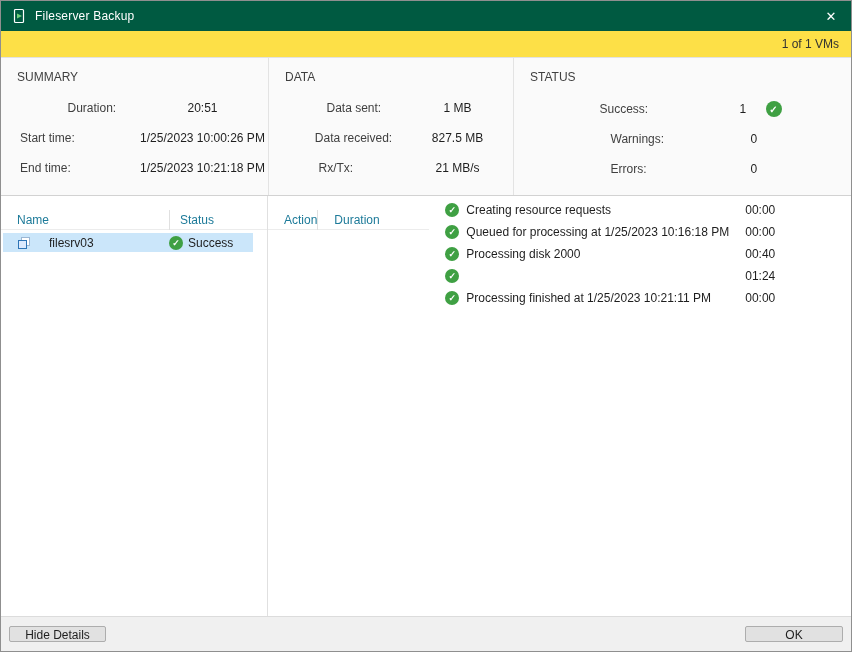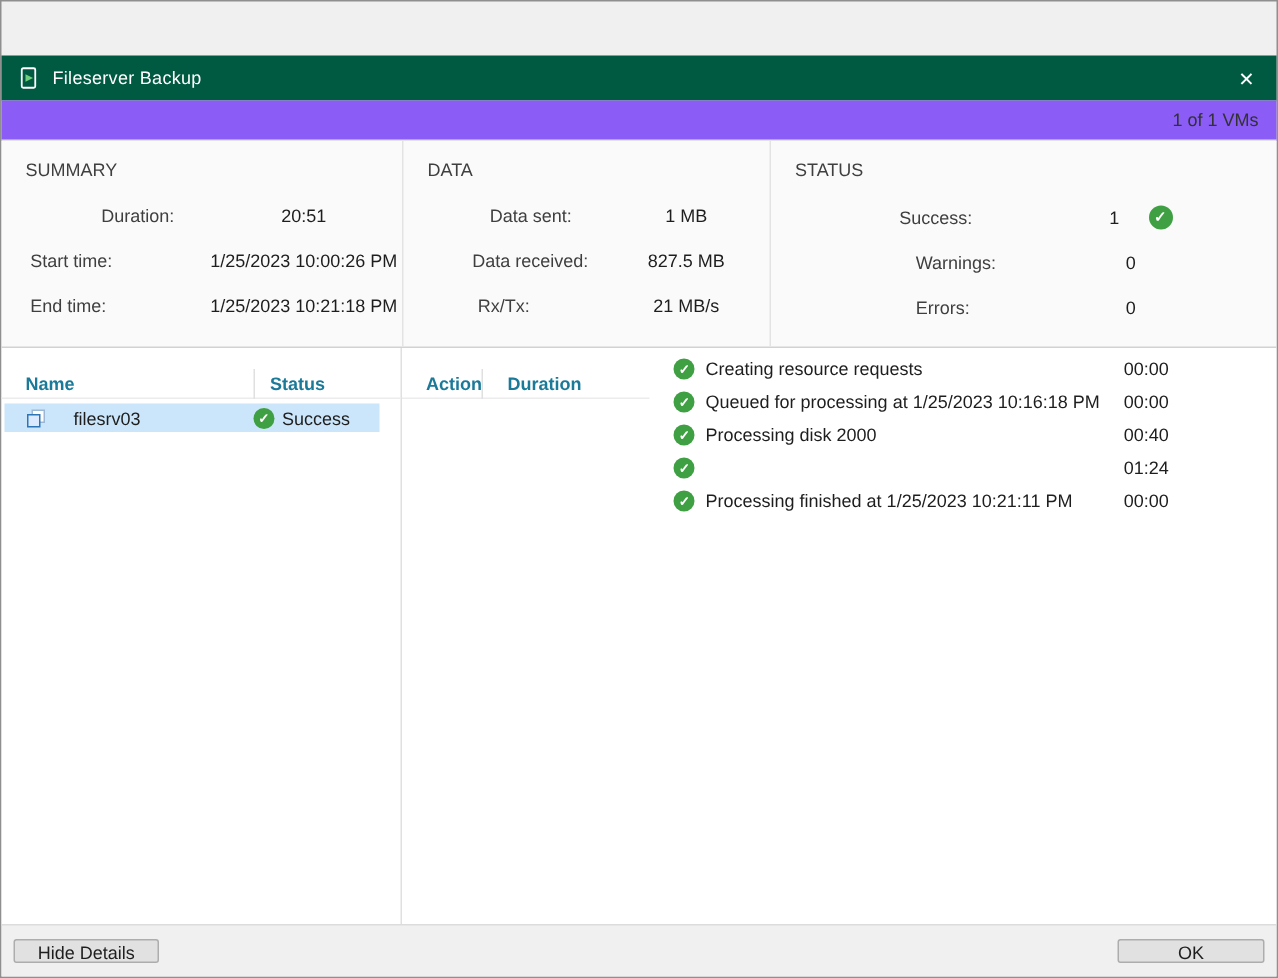--- a/index.html
+++ b/index.html
@@ -17,37 +17,36 @@
     border: 1px solid #8f8f8f;
   }
 
   
   .titlebar {
     flex: 0 0 30px;
     background: #005a41;
     display: flex; align-items: center;
     padding: 0 0 0 10px; gap: 8px;
     color: #ffffff;
-    margin-top: 36px;
   }
   .win-icon { width: 16px; height: 16px; display: inline-flex; }
   .win-title { font-size: 12px; letter-spacing: .2px; }
   .close-btn {
     margin-left: auto;
     width: 40px; height: 30px;
     background: transparent; border: none;
     color: #ffffff; font-size: 13px;
     cursor: pointer; line-height: 30px;
     font-family: "Liberation Sans", sans-serif;
   }
 
   
   .countbar {
     flex: 0 0 27px;
-    background: #8b5cf6;
+    background: #fde047;
     border-bottom: 1px solid #e2e2e2;
     display: flex; align-items: center; justify-content: flex-end;
     padding: 0 12px; color: #323232;
   }
 
   
   .stats {
     flex: 0 0 138px;
     background: #fafafa;
     border-bottom: 1px solid #d2d2d2;
@@ -77,21 +76,20 @@
   
   .main { flex: 1; display: flex; background: #ffffff; min-height: 0; }
   .vm-panel { width: 267px; border-right: 1px solid #e0e0e0; display: flex; flex-direction: column; }
   .action-panel { flex: 1; display: flex; }
 
   .list-header {
     height: 20px; margin-top: 14px;
     display: flex; align-items: center;
     color: #1c7a99;
     border-bottom: 1px solid #ececec;
-    font-weight: bold;
   }
   .hdr-cell { height: 20px; display: flex; align-items: center; }
   .vm-panel .hdr-name { width: 168px; padding-left: 16px; }
   .vm-panel .hdr-status { flex: 1; padding-left: 10px; border-left: 1px solid #e0e0e0; }
   .action-panel .hdr-action { flex: 1; padding-left: 16px; }
   .action-panel .hdr-duration { width: 112px; padding-left: 16px; border-left: 1px solid #e0e0e0; }
 
   .vm-row {
     height: 19px; margin: 3px 14px 0 2px;
     display: flex; align-items: center;

